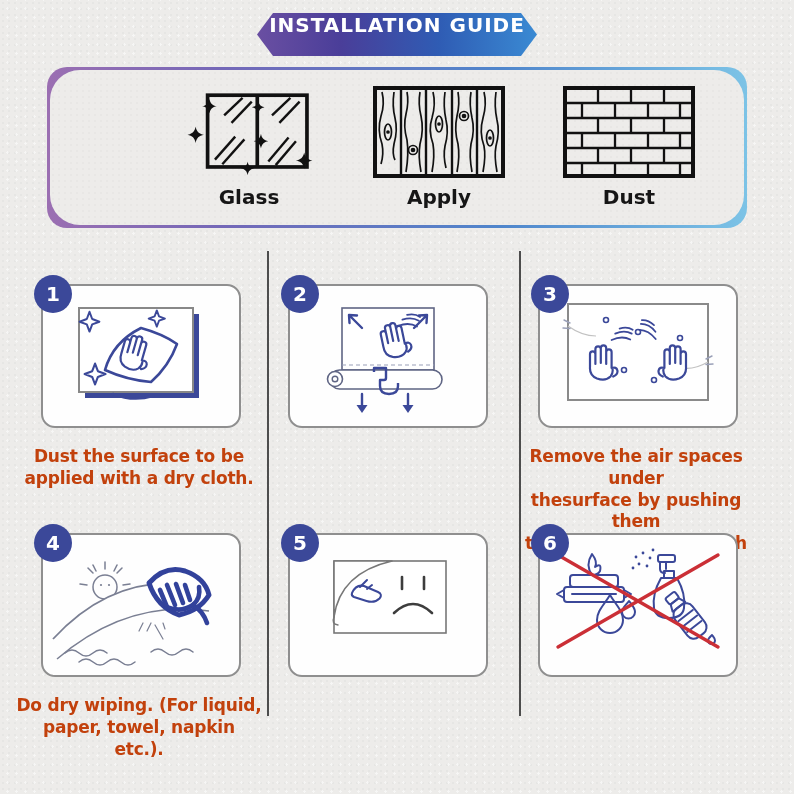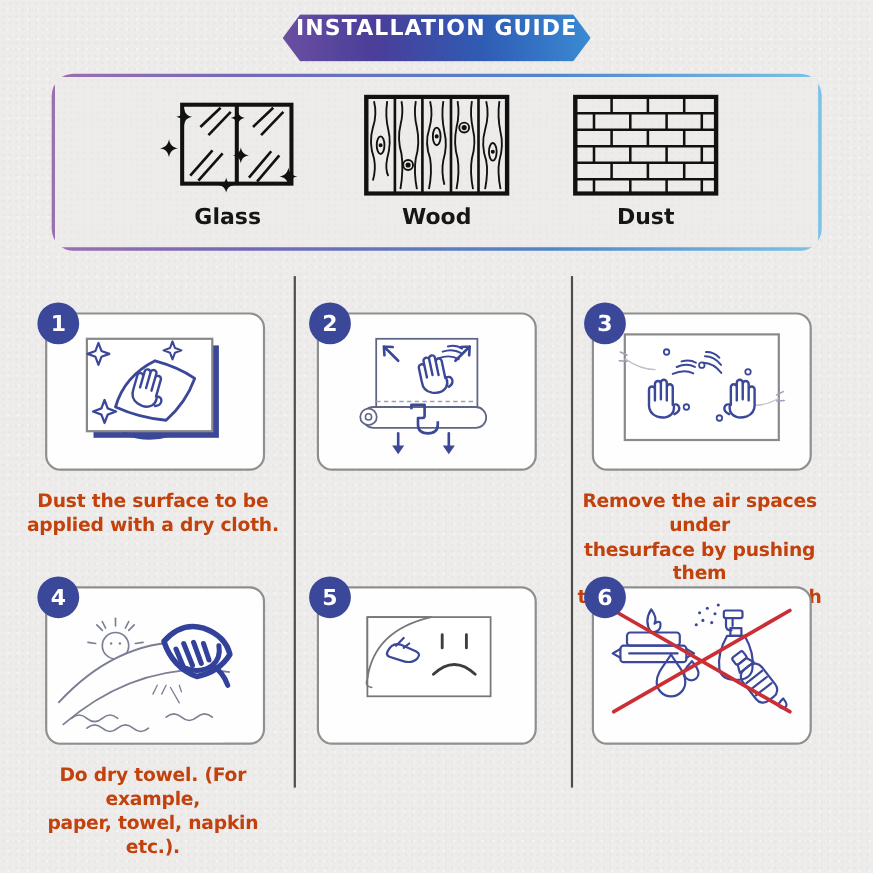--- a/index.html
+++ b/index.html
@@ -20,25 +20,25 @@
     clip-path:polygon(16px 0, calc(100% - 16px) 0, 100% 50%, calc(100% - 16px) 100%, 16px 100%, 0 50%);
     display:flex;justify-content:center;
   }
   .ribbon span{color:#fff;font-weight:bold;font-size:20px;letter-spacing:1px;}
   .materials{
     position:absolute;left:47px;top:67px;width:700px;height:161px;
     background:linear-gradient(90deg,#9b6fb2 0%,#7468b8 25%,#4f86cc 65%,#7cc3e6 100%);
     border-radius:20px;padding:0;box-sizing:border-box;
   }
   .materials-inner{
-    position:absolute;inset:3px;border-radius:3px;
+    position:absolute;inset:3px;border-radius:30px;
     background-color:#edecea;
     background-image:radial-gradient(rgba(0,0,0,0.02) 1px, transparent 1.3px);
     background-size:6px 6px;
-    display:flex;align-items:center;justify-content:center;padding:0 20px;
+    display:flex;align-items:center;justify-content:flex-end;padding:0 20px;
   }
   .material{display:flex;flex-direction:column;align-items:center;width:190px;}
   .material-label{font-weight:bold;font-size:20px;color:#161616;margin-top:7px;}
   .divider{position:absolute;width:2px;background:#4d4d4d;top:251px;height:465px;}
   .divider.d1{left:267px;} .divider.d2{left:519px;}
   .step{position:absolute;width:250px;text-align:center;}
   .step .card{
     width:196px;height:140px;margin:10px auto 0 auto;position:relative;
     background:#fefefe;border:2px solid #8f8f8f;border-radius:14px;
   }
@@ -141,21 +141,21 @@
             <path d="M98,6 q-2,12 1,26 q3,12 -1,26 q-2,12 1,28"></path>
             <circle cx="91" cy="30" r="4.5"></circle>
               <circle cx="91" cy="30" r="1.5" fill="#111"></circle>
             <path d="M111,6 q3,12 -1,26 q-4,14 1,28 q2,10 -1,26"></path>
             <path d="M123,6 q-2,14 1,28 q3,12 -1,26 q-2,10 1,26"></path>
             <ellipse cx="117" cy="52" rx="3.5" ry="8"></ellipse>
               <circle cx="117" cy="52" r="1" fill="#111"></circle>
           </g>
         </g>
       </svg>
-      <div class="material-label">Wood</div>
+      <div class="material-label">Apply</div>
     </div>
 
     <div class="material">
       <svg width="134" height="92" viewBox="0 0 132 92">
         <g stroke="#111" fill="none">
           <rect x="2" y="2" width="128" height="88" stroke-width="4"></rect>
           <g stroke-width="2.3">
             <line x1="2" y1="17" x2="130" y2="17"></line>
               <line x1="2" y1="32" x2="130" y2="32"></line>
             <line x1="2" y1="47" x2="130" y2="47"></line>
@@ -306,21 +306,21 @@
         <path d="M108,117 q7,-6 14,0 t14,0 t14,0"></path>
       </g>
       <path d="M106,48 Q122,30 142,36 Q162,43 166,60 Q156,76 136,80 Q114,72 106,48 Z" fill="#fff" stroke="#32429b" stroke-width="5" stroke-linejoin="round"></path>
       <g stroke="#32429b" stroke-width="4.6" fill="none" stroke-linecap="round">
         <path d="M124,72 L117,55 M132,70 L124,50 M140,68 L133,49 M147,65 L142,50"></path>
         <path d="M124,72 Q138,78 150,70 Q158,63 156,52"></path>
         <path d="M150,70 Q160,76 164,88"></path>
       </g>
     </svg>
   </div>
-  <p class="caption">Do dry towel. (For example,
+  <p class="caption">Do dry wiping. (For liquid,
 paper, towel, napkin etc.).</p>
 </div>
 
 <div class="step s-r2 s-c2">
   <div class="card">
     <div class="badge">
         <span>5</span>
       </div>
     <svg class="illus" viewBox="0 0 196 140">
       <rect x="44" y="26" width="112" height="72" fill="#fff" stroke="#777" stroke-width="1.6"></rect>

